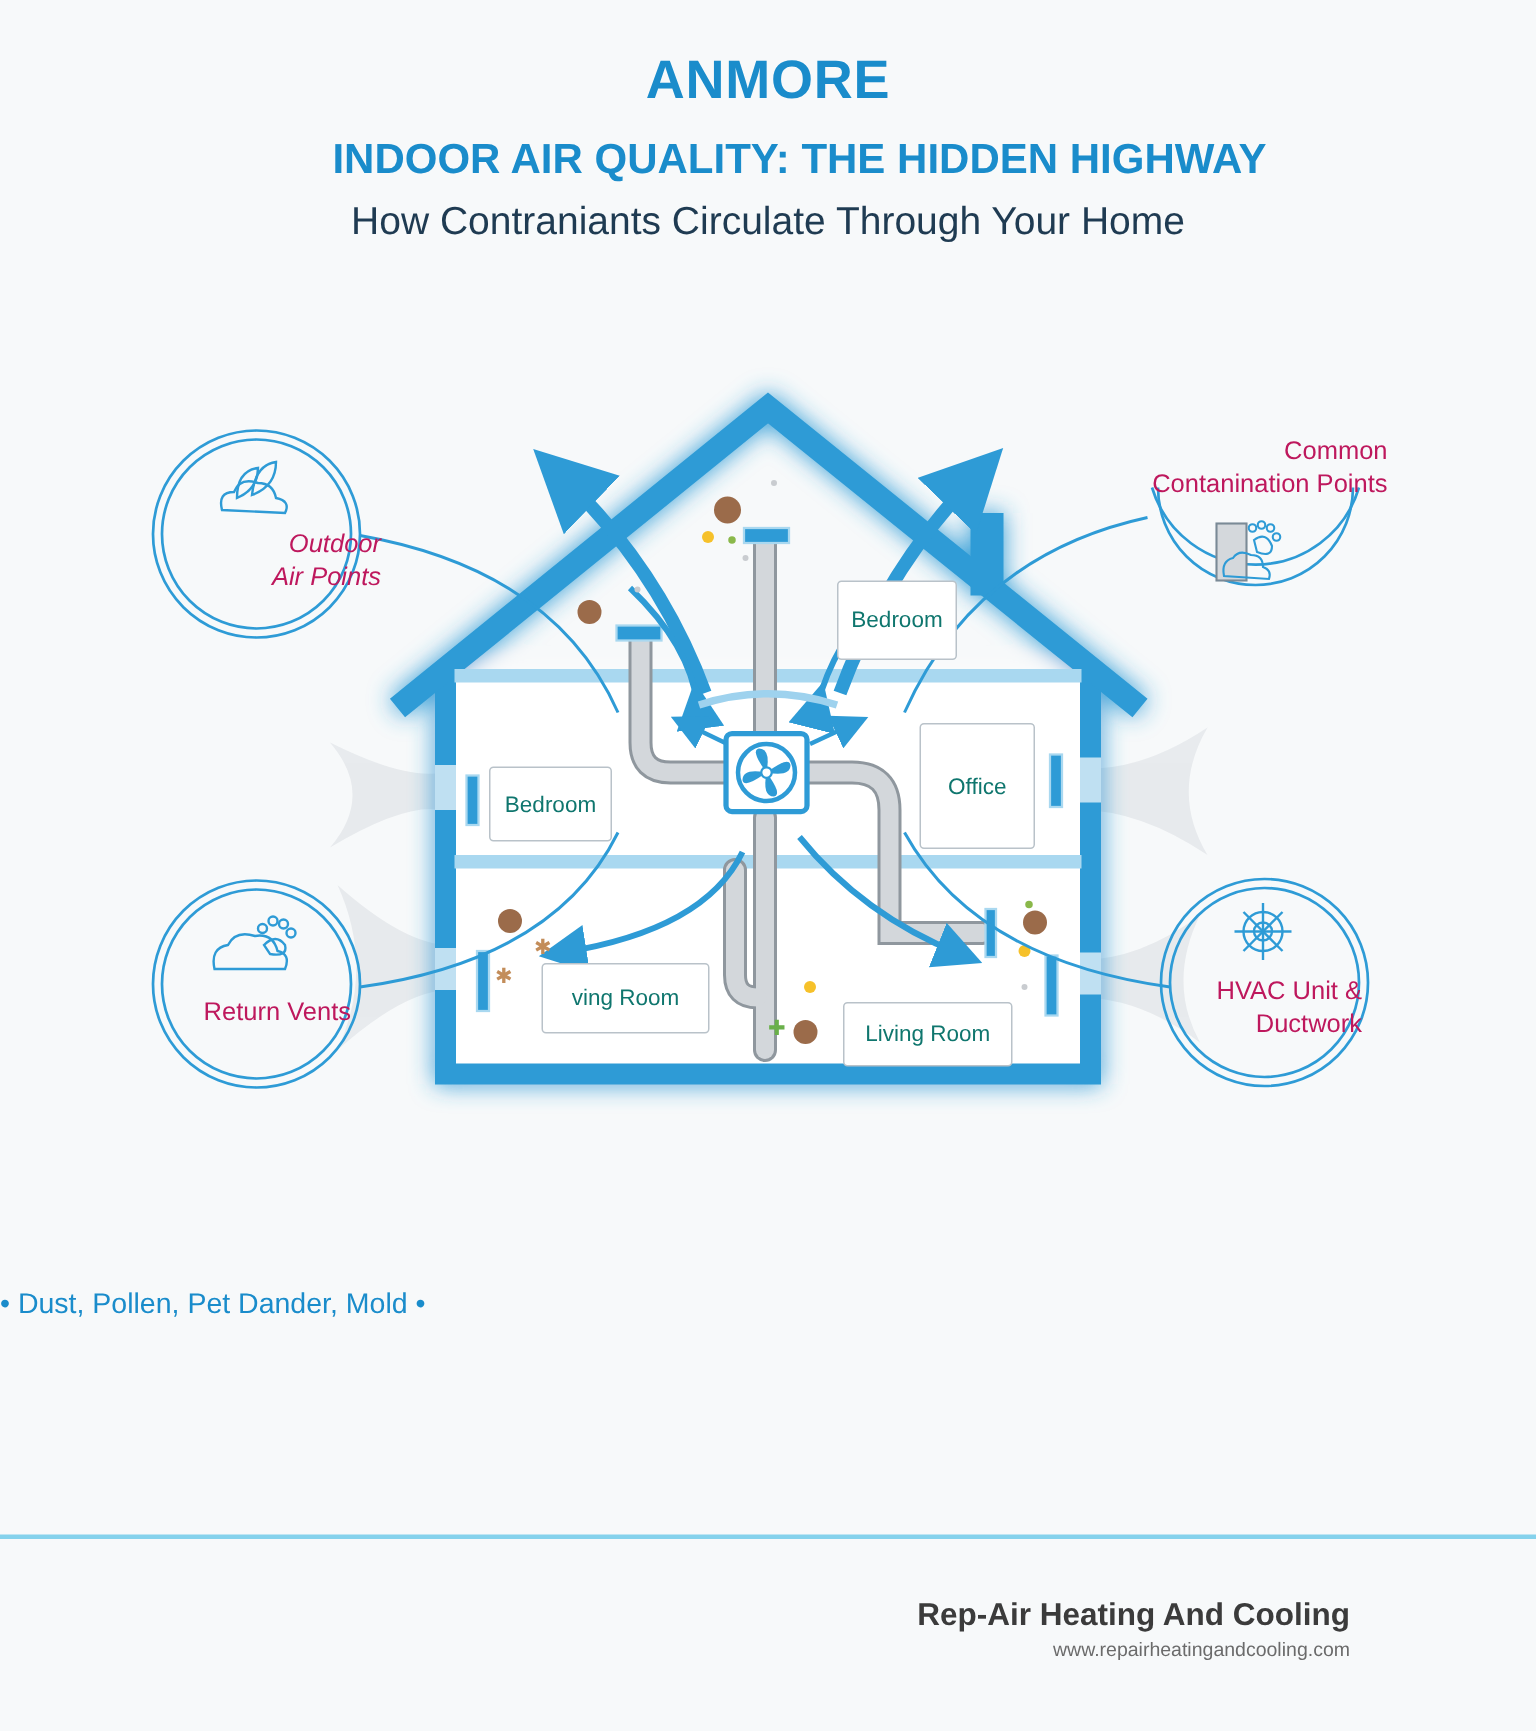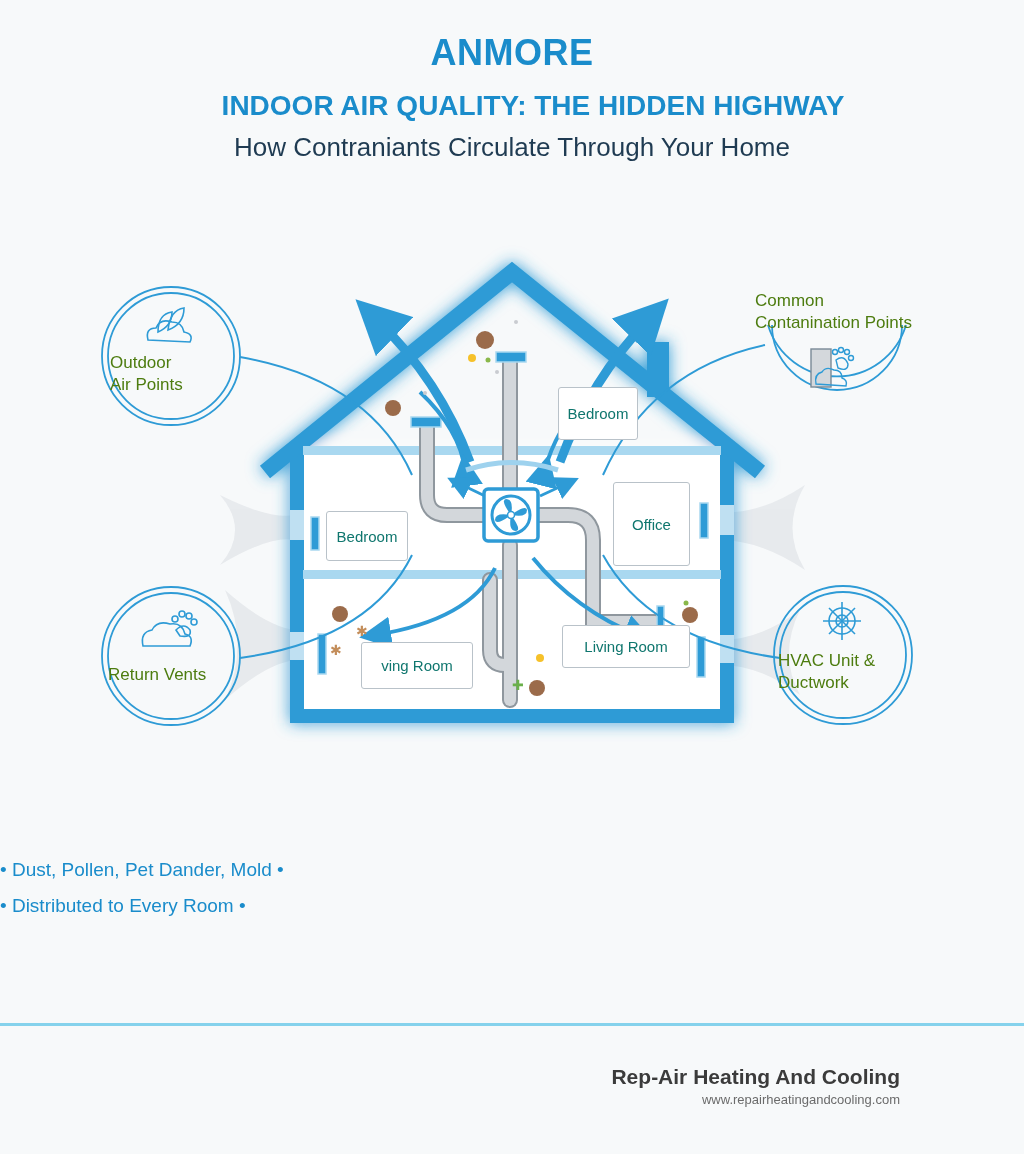--- a/index.html
+++ b/index.html
@@ -10,21 +10,21 @@
   }
   .title {
     position: absolute; left: 0; width: 1024px; text-align: center;
     color: #1a8ccb; font-weight: bold;
   }
   #t1 { top: 32px; font-size: 36px; letter-spacing: 0.5px; }
   #t2 { top: 90px; font-size: 28px; padding-left: 21px; }
   #t3 { top: 132px; font-size: 26px; color: #1f3b52; font-weight: normal; }
   svg.diagram { position: absolute; left: 0; top: 0; }
   .callout-label {
-    position: absolute; text-align: left; color: #4d7c0f; font-size: 17px; line-height: 22px;
+    position: absolute; text-align: right; color: #be185d; font-size: 17px; line-height: 22px;
   }
   .room-label {
     position: absolute; display: flex; align-items: center; justify-content: center;
     font-size: 15px; color: #0f766e; background: #fff;
     border: 1.5px solid #b9c2c9; border-radius: 3px; box-sizing: border-box;
   }
   .bullets {
     position: absolute; left: 0; width: 1024px; text-align: left;
     color: #1a8ccb; font-size: 19px; line-height: 36px; top: 852px;
   }
@@ -226,42 +226,41 @@
     <line x1="-36" y1="1" x2="36" y2="1" stroke="#8DD3EE" stroke-width="2.5"></line>
     <g stroke="#8DD3EE" stroke-width="2.2" fill="none">
       <line x1="0" y1="2" x2="0" y2="36"></line>
       <line x1="0" y1="5" x2="-24" y2="26"></line>
         <line x1="0" y1="5" x2="24" y2="26"></line>
       <path d="M-12,12 L-20,6 M-12,12 L-14,20 M12,12 L20,6 M12,12 L14,20 M-5,24 L0,18 L5,24 M-5,32 L0,27 L5,32"></path>
     </g>
   </g>
 </svg>
 
-<div class="callout-label" style="left:110px; top:352px; width:144px;">
+<div class="callout-label" style="left:110px; top:352px; width:144px;font-style:italic;">
   <div>Outdoor</div>
   <div>Air Points</div>
 </div>
 <div class="callout-label" style="left:755px; top:290px; width:170px;">
   <div>Common</div>
   <div>Contanination Points</div>
 </div>
 <div class="callout-label" style="left:108px; top:664px; width:126px;">
   <div>Return Vents</div>
 </div>
 <div class="callout-label" style="left:778px; top:650px; width:130px;">
   <div>HVAC Unit &amp;</div>
   <div>Ductwork</div>
 </div>
 
 <div class="room-label" style="left:558px; top:387px; width:80px; height:53px;">Bedroom</div>
 <div class="room-label" style="left:326px; top:511px; width:82px; height:50px;">Bedroom</div>
 <div class="room-label" style="left:613px; top:482px; width:77px; height:84px;">Office</div>
 <div class="room-label" style="left:361px; top:642px; width:112px; height:47px;">ving Room</div>
-<div class="room-label" style="left:562px; top:625px; width:128px; height:43px;">Living Room</div>
+<div class="room-label" style="left:562px; top:668px; width:113px; height:43px;">Living Room</div>
 
 <div class="bullets">
   <div>•  Dust, Pollen, Pet Dander, Mold  •</div>
-  <div>•  Distributed to Every Room  •</div>
 </div>
 
 <div class="divider"></div>
 <div class="brand-name">Rep-Air Heating And Cooling</div>
 <div class="brand-url">www.repairheatingandcooling.com</div>
 
 </body></html>

